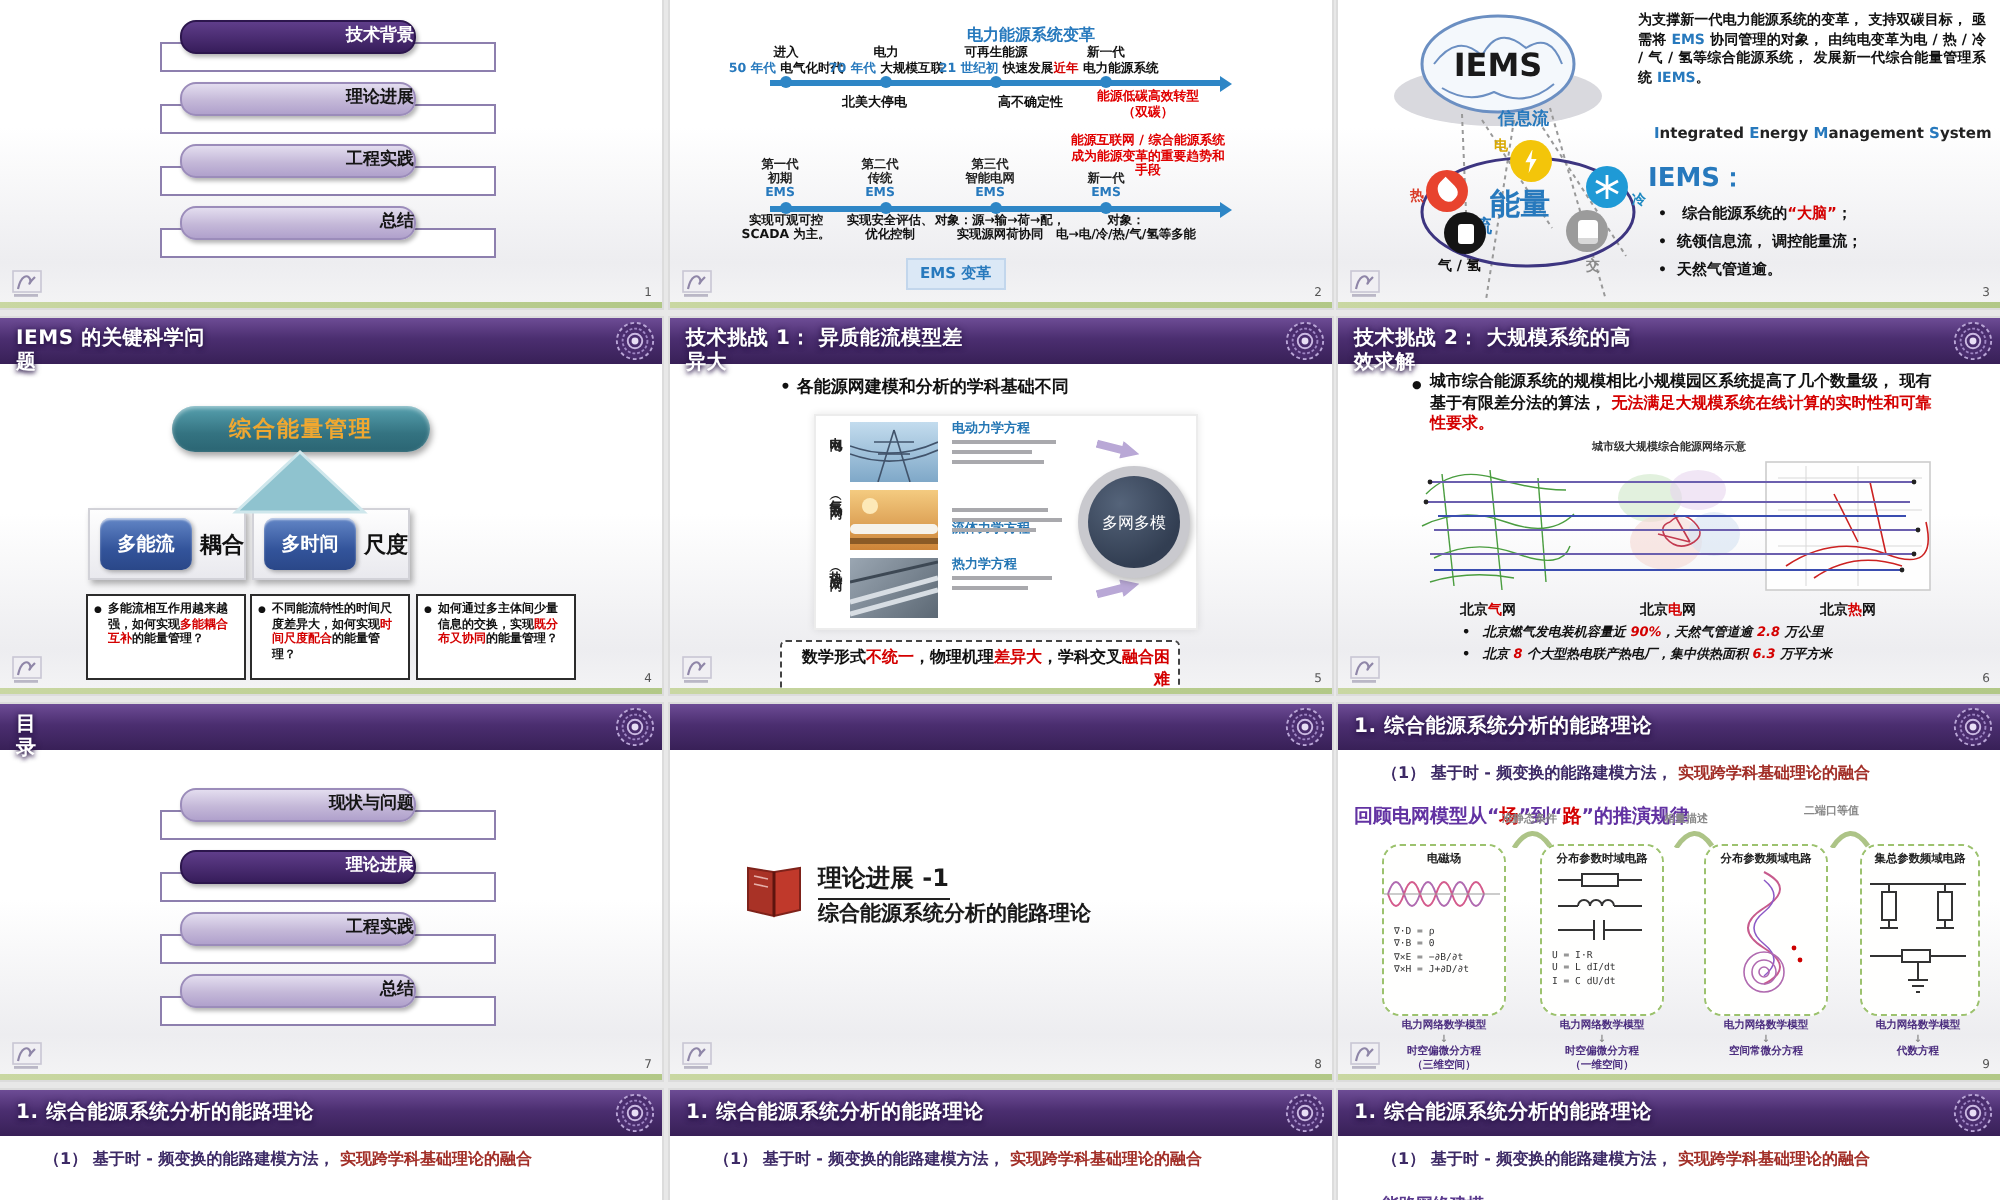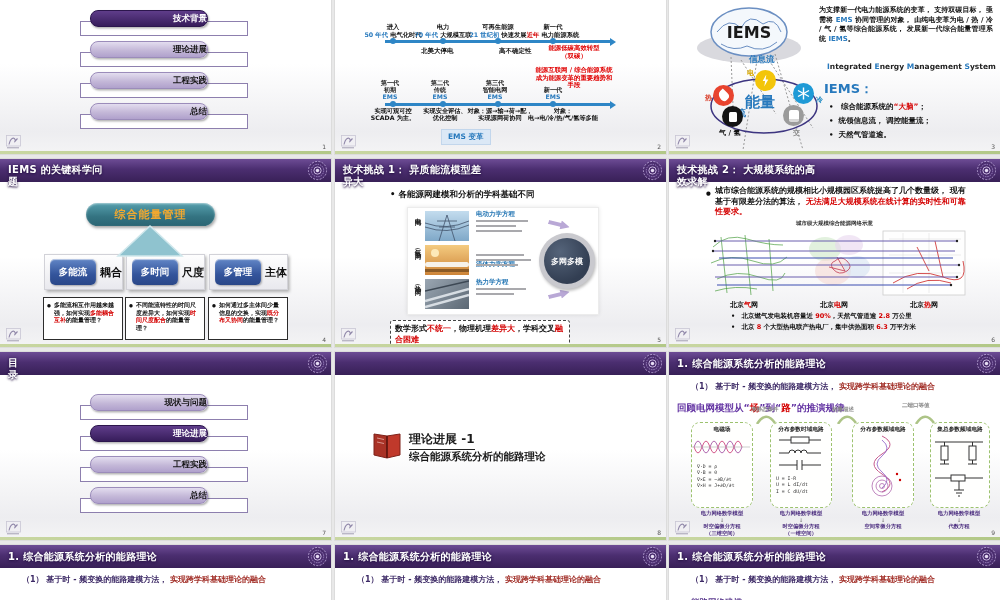--- a/index.html
+++ b/index.html
@@ -97,31 +97,31 @@
   writing-mode:vertical-rl; text-orientation:upright; letter-spacing:1px; }
 .ph { position:absolute; left:17px; width:44px; height:30px; overflow:hidden; }
 .eqh { position:absolute; left:68px; font-size:6.5px; font-weight:bold; color:#2476b4; }
 .eql { position:absolute; left:68px; height:2px; background:#a9a9ad; }
 .parr { position:absolute; left:140px; width:22px; height:9px; background:#b9a8d6;
   clip-path:polygon(0 28%,58% 28%,58% 0,100% 50%,58% 100%,58% 72%,0 72%); }
 .bigc { position:absolute; right:3px; top:25px; width:56px; height:56px; border-radius:50%;
   background:#c9c9ce; box-shadow:1px 2px 3px rgba(0,0,0,.25); }
 .bigc .in { position:absolute; inset:5px; border-radius:50%;
   background:radial-gradient(circle at 35% 30%,#55647a,#323e52 70%);
-  color:#fff; font-size:8px; font-weight:bold; display:flex; align-items:center; justify-content:center; }
-.concl { left:55px; top:161px; width:180px; border:1.2px dashed #444; border-radius:3px;
-  padding:2px 4px; text-align:left; font-size:8px; font-weight:bold; color:#111; background:#fff; }
+  color:#fff; font-size:8px; font-weight:normal; display:flex; align-items:center; justify-content:center; }
+.concl { left:55px; top:161px; width:200px; border:1.2px dashed #444; border-radius:3px;
+  padding:2px 4px; text-align:right; font-size:8px; font-weight:bold; color:#111; background:#fff; }
 
 
 .s6-bullet { left:46px; top:27px; width:252px; font-size:8px; line-height:10.6px; font-weight:bold; color:#111; }
 .s6-bullet:before { content:"●"; position:absolute; left:-9px; top:2px; font-size:5.5px; }
 .s6-cap { left:0; right:0; top:61px; text-align:center; font-size:5.5px; font-weight:bold; color:#333; }
 .mapw { left:38px; top:68px; width:260px; height:72px; }
 .maplbl { top:141px; width:80px; text-align:center; font-size:7px; font-weight:bold; color:#111; }
-.fact { left:62px; font-size:6.5px; font-weight:bold; color:#111; }
+.fact { left:62px; font-size:6.5px; font-weight:bold; color:#111;font-style:italic; }
 .fact:before { content:"•"; margin-right:4px; }
 
 
 .s8-h { left:74px; top:79px; font-size:12px; font-weight:bold; color:#1a1a1a;
   border-bottom:1.6px solid #222; padding-bottom:1px; }
 .s8-s { left:74px; top:98px; font-size:10.5px; font-weight:bold; color:#1a1a1a; }
 
 
 .sub9 { left:22px; top:29px; font-size:8px; font-weight:bold; }
 .sub9 .pp { color:#3d2a66; } .sub9 .rr { color:#a22f28; }
@@ -178,20 +178,21 @@
         </div>
     </div>
     <svg class="logo" viewBox="0 0 16 14">
         <use href="#sym-logo"></use>
       </svg>
     <span class="pnum">1</span>
     <div class="green"></div>
   </div>
 
   <div class="slide r1 c2">
+    <div class="abs s2-title">电力能源系统变革</div>
     <div class="abs tline" style="left:50px;right:56px;top:74px"></div>
     <div class="abs tdot" style="left:55px;top:72px"></div>
     <div class="abs tdot" style="left:105px;top:72px"></div>
     <div class="abs tdot" style="left:160px;top:72px"></div>
     <div class="abs tdot" style="left:215px;top:72px"></div>
     <div class="abs ev" style="left:18px;top:57px">
       <span>进入</span><br>
       <span class="era">50 年代</span>
       <span>电气化时代</span></div>
     <div class="abs ev" style="left:68px;top:57px">
@@ -237,21 +238,21 @@
       <span>SCADA 为主。</span></div>
     <div class="abs gdesc" style="left:80px;width:60px;top:141px">
       <span>实现安全评估、</span><br>
       <span>优化控制</span></div>
     <div class="abs gdesc" style="left:128px;width:74px;top:141px">
       <span>对象：源→输→荷→配，</span><br>
       <span>实现源网荷协同</span></div>
     <div class="abs gdesc" style="left:180px;width:96px;top:141px">
       <span>对象：</span><br>
       <span>电→电/冷/热/气/氢等多能</span></div>
-    <div class="abs emsbox" style="left:106px;top:163px">EMS 变革</div>
+    <div class="abs emsbox" style="left:118px;top:163px">EMS 变革</div>
     <svg class="logo" viewBox="0 0 16 14">
         <use href="#sym-logo"></use>
       </svg>
     <span class="pnum">2</span>
     <div class="green"></div>
   </div>
 
   <div class="slide r1 c3">
     <svg class="abs" style="left:10px;top:36px;width:140px;height:150px" viewBox="0 0 140 150">
       <ellipse cx="70" cy="46" rx="52" ry="15" fill="#d9d9de"></ellipse>
@@ -326,24 +327,20 @@
       <polygon points="34,1 2,31 66,31" fill="#8fc3cf" stroke="#cfe7ec" stroke-width="1.5"></polygon>
     </svg>
     <div class="abs banner">综合能量管理</div>
     <div class="abs card" style="left:44px">
       <span class="tag">多能流</span>
       <span class="glb">耦合</span>
       </div>
     <div class="abs card" style="left:126px">
       <span class="tag">多时间</span>
       <span class="glb">尺度</span>
-      </div>
-    <div class="abs card" style="left:209px">
-      <span class="tag">多管理</span>
-      <span class="glb">主体</span>
       </div>
     <div class="abs qbox" style="left:43px">
       <span>多能流相互作用越来越强，如何实现</span><span class="red">多能耦合互补</span><span>的能量管理？</span></div>
     <div class="abs qbox" style="left:125px">
       <span>不同能流特性的时间尺度差异大，如何实现</span><span class="red">时间尺度配合</span><span>的能量管理？</span></div>
     <div class="abs qbox" style="left:208px">
       <span>如何通过多主体间少量信息的交换，实现</span><span class="red">既分布又协同</span><span>的能量管理？</span></div>
     <svg class="logo" viewBox="0 0 16 14">
         <use href="#sym-logo"></use>
       </svg>

